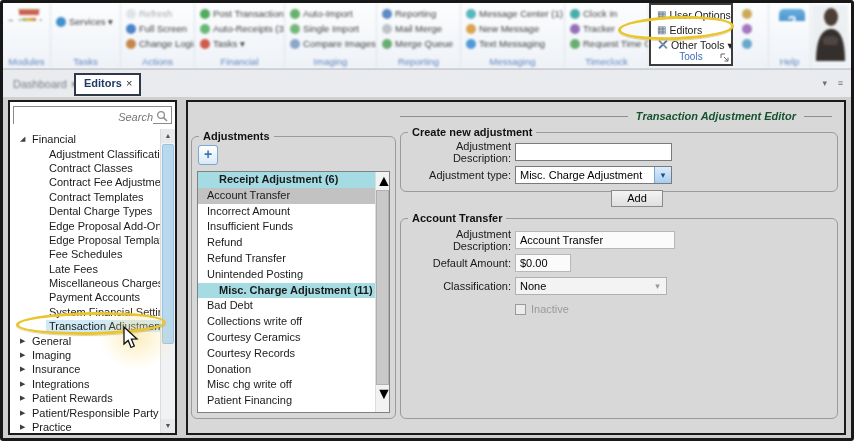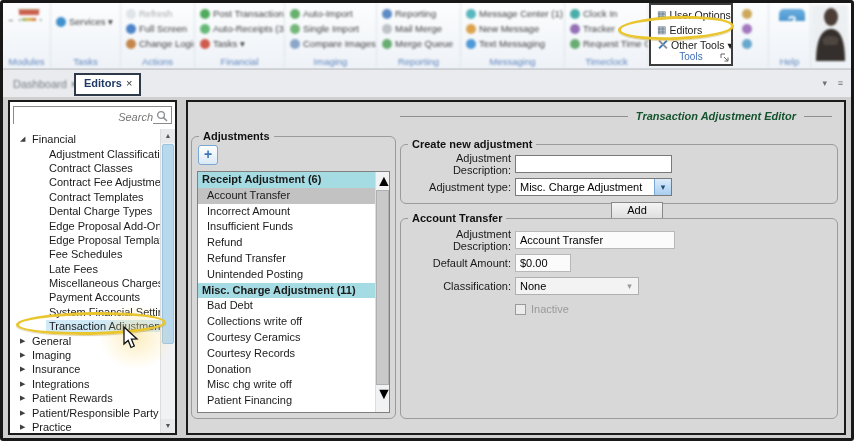--- a/index.html
+++ b/index.html
@@ -82,26 +82,26 @@
   .gleg { position:absolute; top:-7px; left:7px; background:#d8d8d8; padding:0 4px; font-size:11px; font-weight:bold; color:#111; }
 
   #adjbox { left:3px; top:34px; width:205px; bottom:14px; }
   #addplus { position:absolute; left:6px; top:8px; width:20px; height:20px; border:1px solid #7aa7d4; border-radius:3px;
              background:linear-gradient(#ffffff,#dbe9f7); color:#3b74b8; font-weight:bold; font-size:14px;
              line-height:17px; text-align:center; }
   #adjlist { position:absolute; left:5px; top:34px; right:5px; bottom:5px; background:#fff; border:1px solid #808080;
              overflow:hidden; }
   #adjrows { position:absolute; left:0; top:0; right:14px; bottom:0; overflow:hidden; }
   .li { height:15.8px; line-height:15.8px; font-size:11px; color:#1a1a1a; padding-left:9px; white-space:nowrap; }
-  .li.hdr { background:#a5dbe3; font-weight:bold; padding-left:4px; }
+  .li.hdr { background:#a5dbe3; font-weight:bold; padding-left:21px; }
   .li.sel { background:#c2c2c2; }
   .lsbar { position:absolute; top:0; right:0; width:14px; bottom:0; background:#f1f2f3; border-left:1px solid #dcdcdc; }
   #adjthumb { top:15px; height:195px; background:#c9c9c9; border:1px solid #b0b0b0; }
 
-  #createbox { left:212px; top:30px; right:6px; height:60px;margin-top:12px; }
+  #createbox { left:212px; top:30px; right:6px; height:60px; }
   #acctbox   { left:212px; top:116px; right:6px; bottom:14px; }
   .frow { position:absolute; left:0; right:0; height:18px; display:flex; align-items:center; }
   .flab { width:110px; text-align:right; font-size:11px; color:#1a1a1a; flex:0 0 auto; }
   .fin  { margin-left:4px; height:18px; border:1px solid #7a7a7a; background:#fff; font-size:11px;
           padding-left:4px; display:flex; align-items:center; }
   .fin.ro { border-color:#b8b8b8; background:#fbfbfb; }
   .fin.dis { border-color:#b0b0b0; background:#f3f3f3; }
   .dd { position:relative; }
   .dd .ddar { position:absolute; right:0; top:0; bottom:0; width:17px; display:flex; align-items:center;
               justify-content:center; font-size:9px; }
@@ -442,21 +442,21 @@
         <div class="frow" style="top:12px">
           <span class="flab">Adjustment Description:</span>
           <span class="fin ro" style="width:160px">Account Transfer</span>
         </div>
         <div class="frow" style="top:35px">
           <span class="flab">Default Amount:</span>
           <span class="fin ro" style="width:56px">$0.00</span>
         </div>
         <div class="frow" style="top:58px">
           <span class="flab">Classification:</span>
-          <span class="fin dis dd dis" style="width:124px; ">
+          <span class="fin dis dd dis" style="width:152px; ">
             <span>None</span>
             <span class="ddar">▾</span>
           </span>
         </div>
         <div class="frow" style="top:81px">
           <span class="chk"></span>
           <span class="chklab">Inactive</span>
         </div>
       </div>
     </div>

